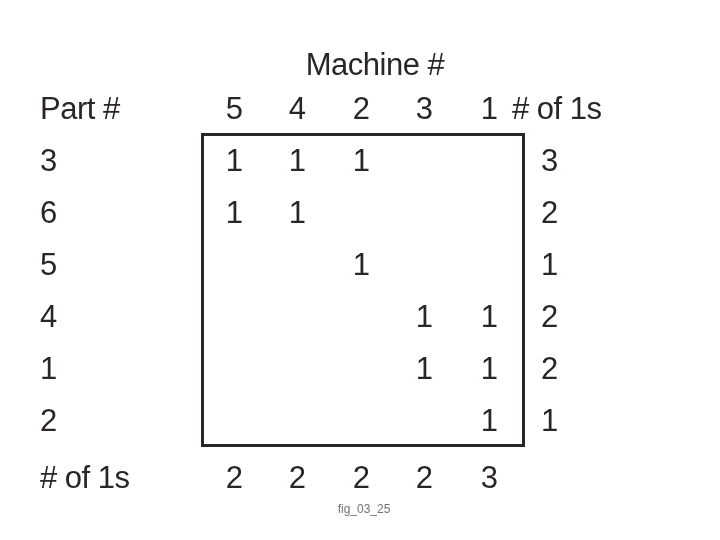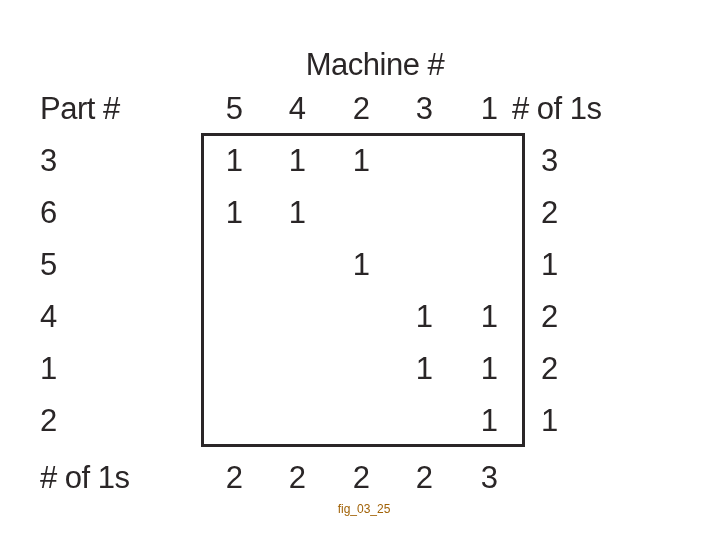--- a/index.html
+++ b/index.html
@@ -70,21 +70,21 @@
 
   .sum-row { top: 477px; }
 
   .caption {
     position: absolute;
     left: 364px;
     top: 509px;
     transform: translate(-50%, -50%);
     font-size: 12px;
     letter-spacing: 0;
-    color: #a16207;
+    color: #737373;
     white-space: nowrap;
   }
 </style>
 </head>
 <body>
 
 <div class="fig">
 
   <div class="txt cc title">Machine #</div>
 

